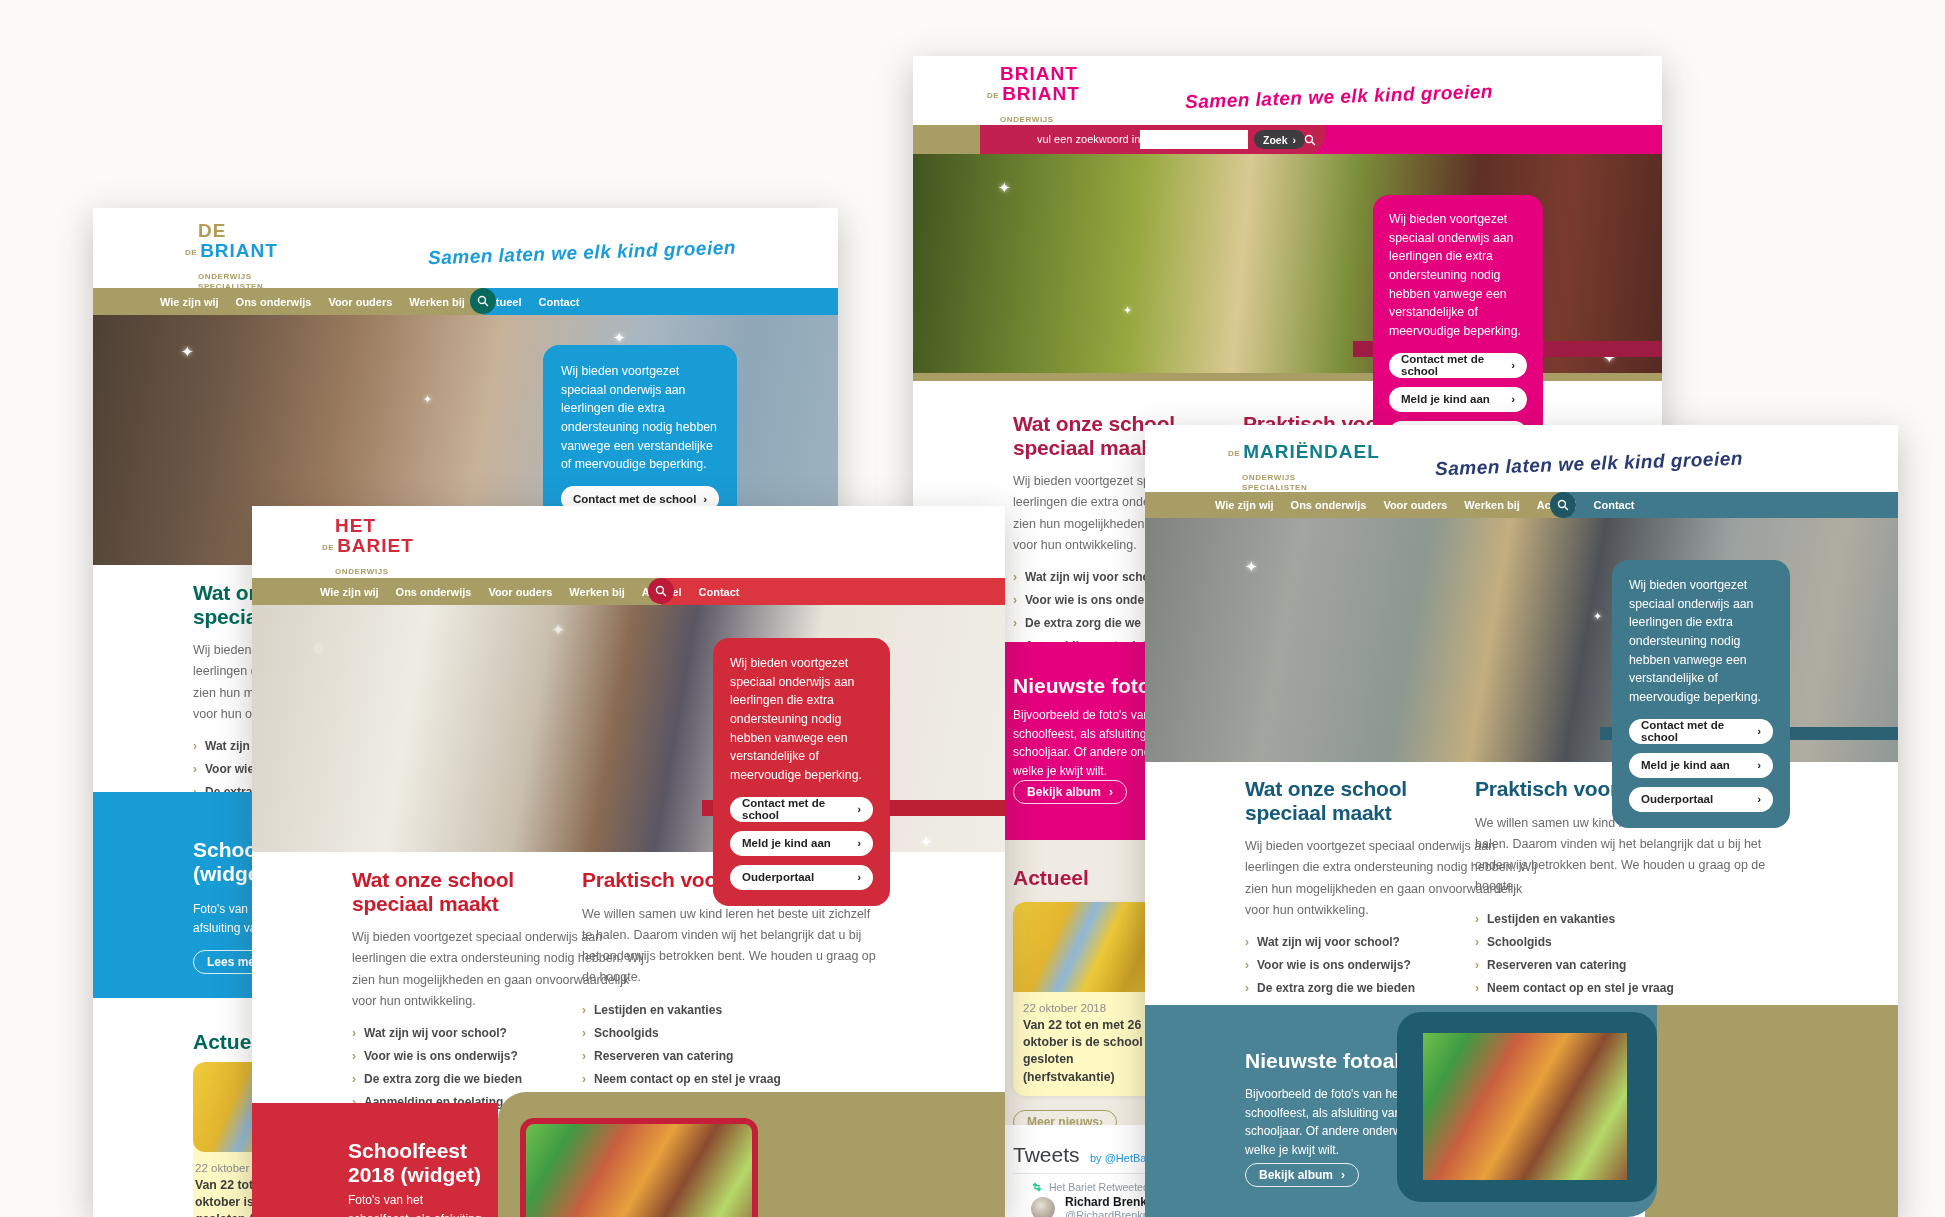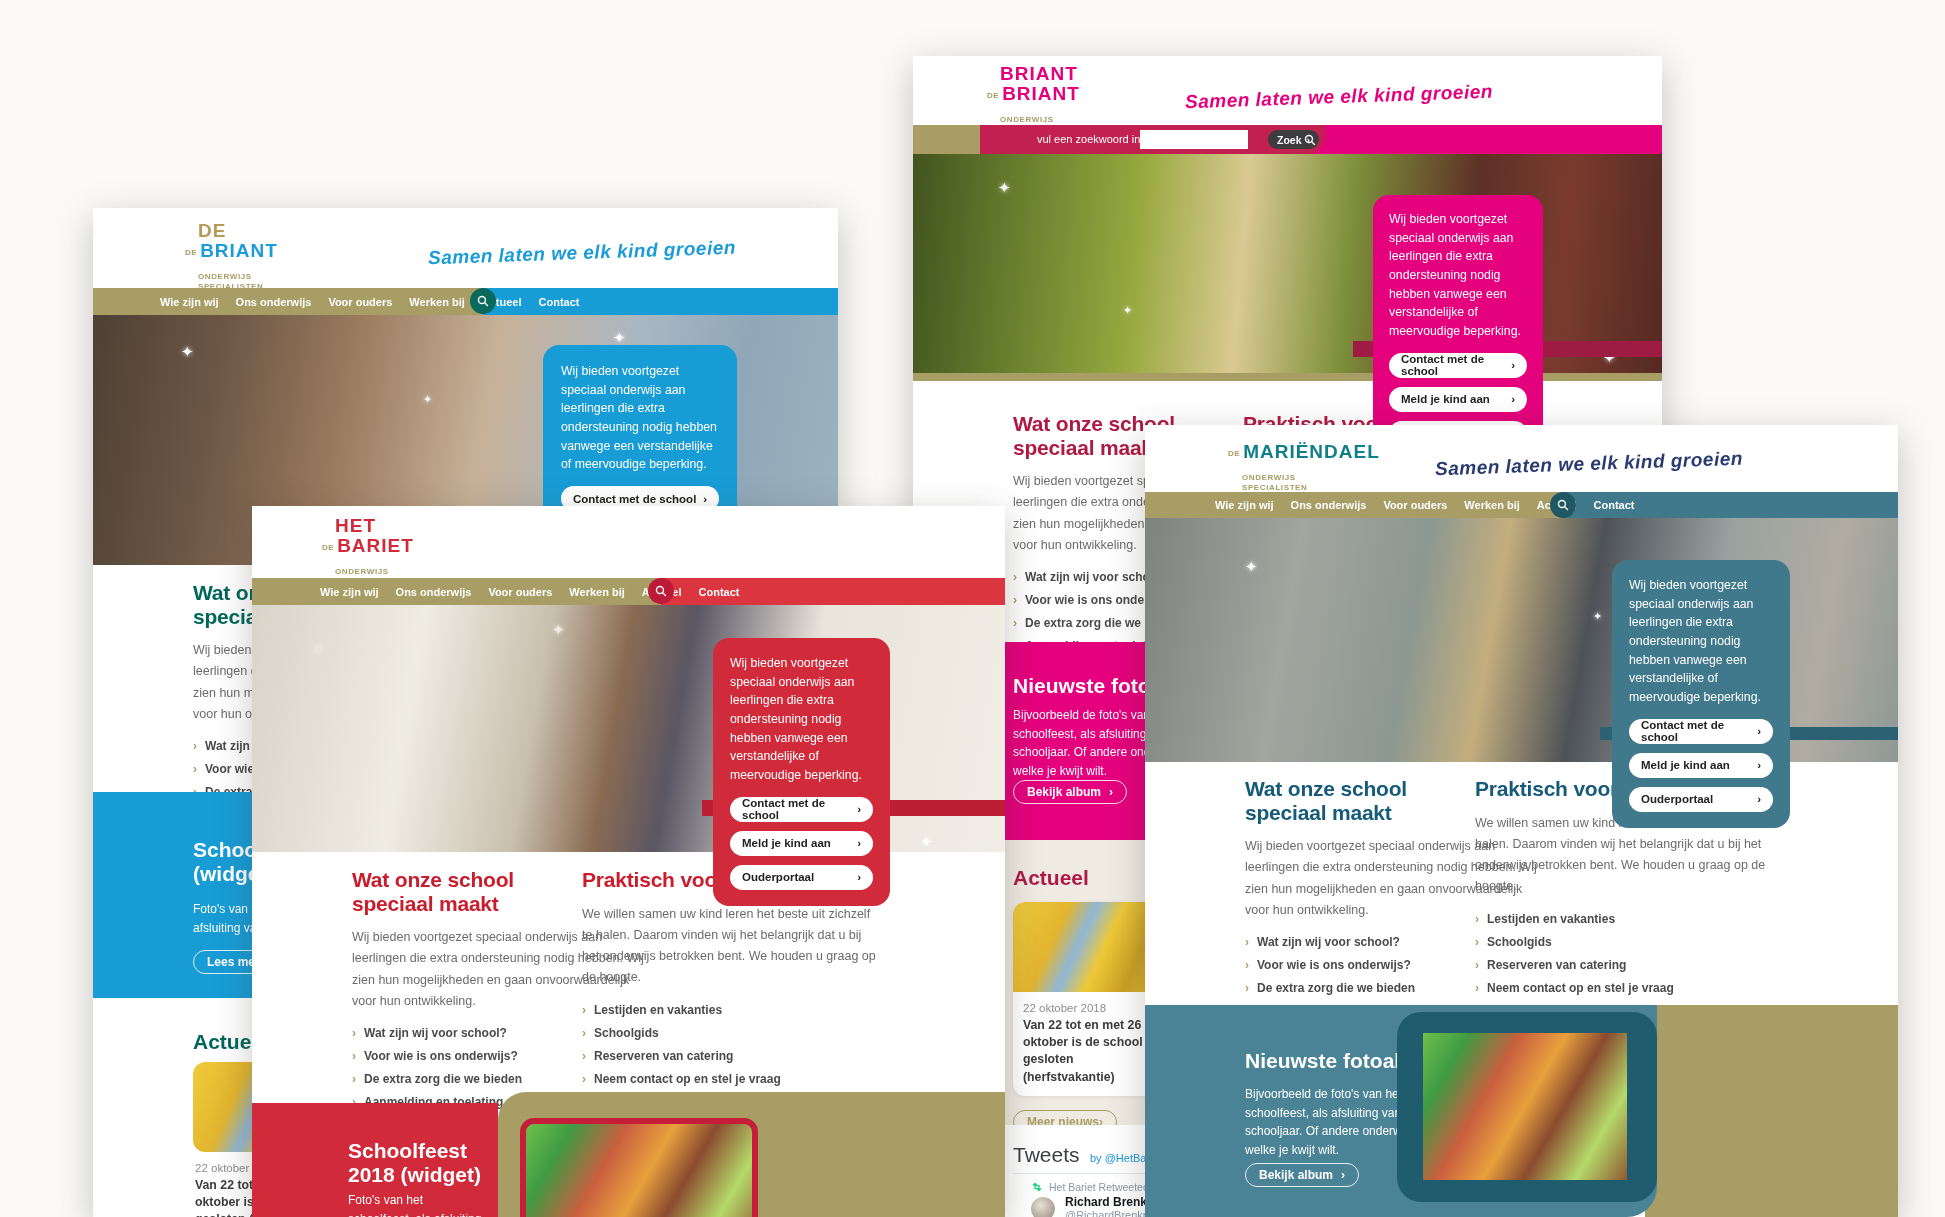--- a/index.html
+++ b/index.html
@@ -33,21 +33,21 @@
   .col h2{margin:0 0 12px;font-size:21px;line-height:1.12;font-weight:bold;letter-spacing:-.2px;}
   .col p{margin:0 0 14px;font-size:12.5px;line-height:1.7;color:#6b6b6b;}
   .lnk{font-size:12px;font-weight:bold;color:#4a4a4a;margin:9px 0;cursor:pointer;}
   .lnk:before{content:'›';color:#A89D65;font-weight:bold;margin-right:8px;}
   
   .sect h3{margin:0 0 12px;font-size:21px;color:#fff;font-weight:bold;line-height:1.15;}
   .sect p{margin:0 0 14px;font-size:12px;line-height:1.55;color:#fff;}
   .obtn{display:inline-flex;align-items:center;gap:8px;border:1.5px solid rgba(255,255,255,.85);border-radius:14px;color:#fff;font-size:12px;font-weight:bold;padding:4px 13px;cursor:pointer;background:transparent;}
   
   .act-h{font-size:21px;font-weight:bold;margin:0 0 14px;}
-  .newscard{background:#ffffff;border-radius:12px;overflow:hidden;}
+  .newscard{background:#fef9c3;border-radius:12px;overflow:hidden;}
   .newsimg{width:100%;height:90px;border-radius:12px;}
   .newsdate{font-size:11.5px;color:#8d8d8d;margin:10px 10px 3px;}
   .newstitle{font-size:12.3px;font-weight:bold;color:#3c3c3c;line-height:1.4;margin:0 10px 10px;}
   .mbtn{display:inline-flex;align-items:center;border:1.5px solid #A89D65;border-radius:14px;color:#A89D65;font-size:12px;font-weight:bold;padding:4px 13px;cursor:pointer;background:transparent;}
   
   .tw-title{font-size:21px;color:#3c3f42;}
   .tw-by{font-size:11px;color:#1B95E0;margin-left:6px;cursor:pointer;}
   .tw-rt{font-size:10.5px;color:#8899a6;}
   .tw-name{font-size:12px;font-weight:bold;color:#14171a;}
   .tw-handle{font-size:11px;color:#8899a6;}
@@ -147,21 +147,21 @@
         <div class="l2"><span class="pref">DE</span><span style="color:#E5007D;">BRIANT</span></div>
         <div class="sub" style="margin-left:13px;"><span>ONDERWIJS</span><br><span>SPECIALISTEN</span></div>
       </div>
       <div class="tagline" style="left:272px;top:30px;color:#E5007D;">Samen laten we elk kind groeien</div>
     </div>
     <div class="srow" style="top:69px;">
       <div style="position:absolute;left:0;top:0;width:67px;height:29px;background:#A89D65;"></div>
       <div style="position:absolute;left:67px;top:0;width:345px;height:29px;background:#C22050;border-radius:0 0 18px 0;"></div>
       <span class="lab" style="left:124px;">vul een zoekwoord in:</span>
       <input style="left: 227px;" value="">
-      <div class="zbtn" style="left:355px;">
+      <div class="zbtn" style="left:341px;">
           <span>Zoek</span>
           <span>›</span>
         </div>
       <svg width="14" height="14" viewBox="0 0 20 20" style="position:absolute;left:390px;top:8px;">
           <circle cx="8.5" cy="8.5" r="5" fill="none" stroke="#fff" stroke-width="2"></circle>
           <line x1="12.5" y1="12.5" x2="17" y2="17" stroke="#fff" stroke-width="2"></line>
         </svg>
     </div>
     <div class="hero" style="top:98px;height:219px;background:linear-gradient(95deg,#41541f 0%,#6c8330 16%,#97a83f 30%,#d9c992 44%,#7c8f3a 58%,#5e3026 74%,#7a3b2e 86%,#542a22 100%);">
       <span class="sp" style="left:85px;top:25px;">✦</span>

